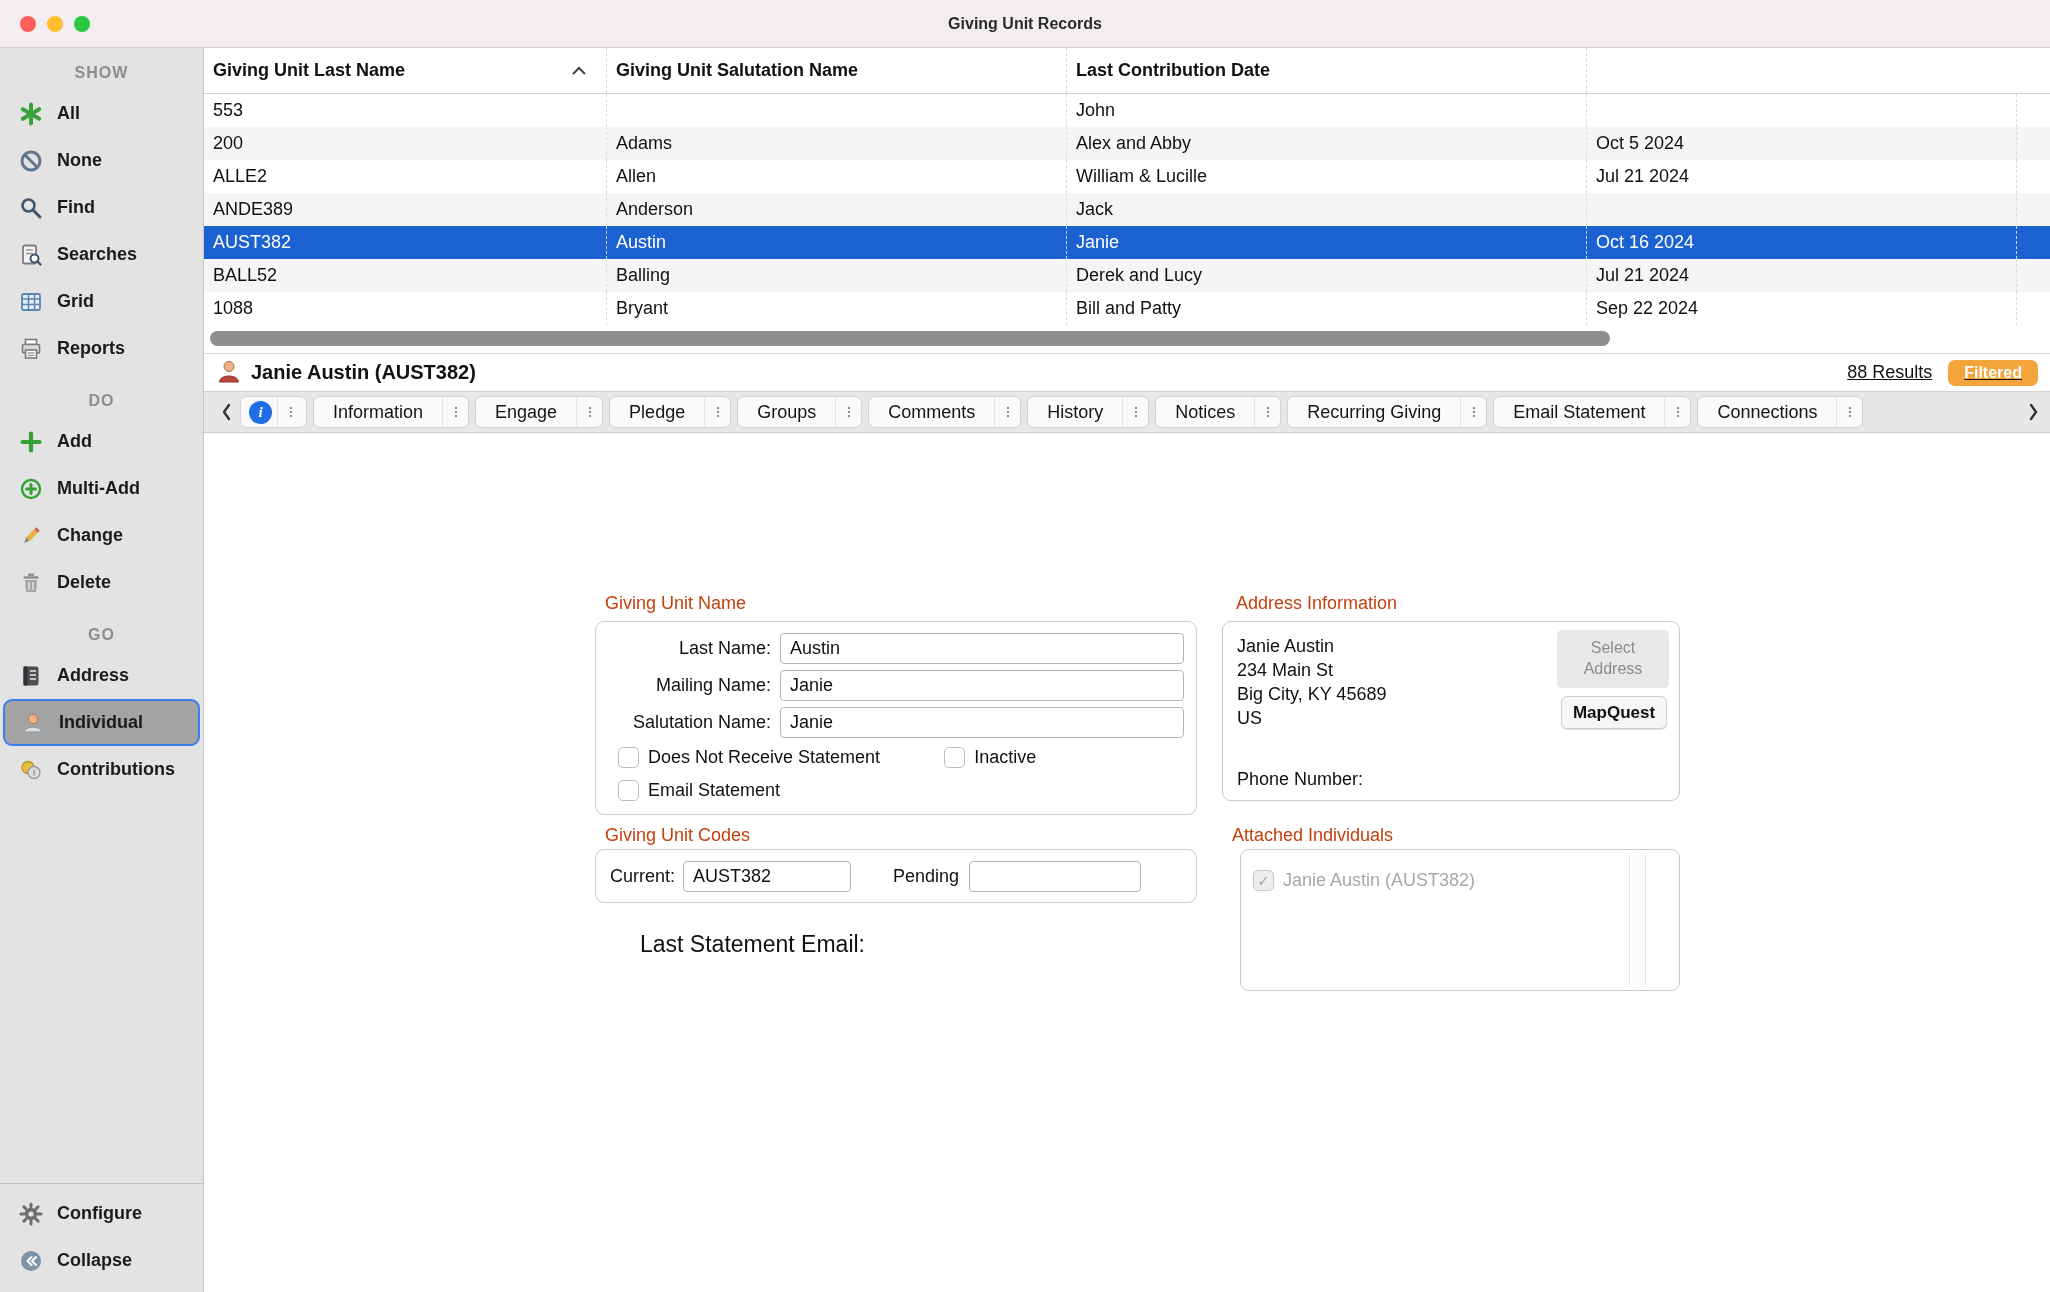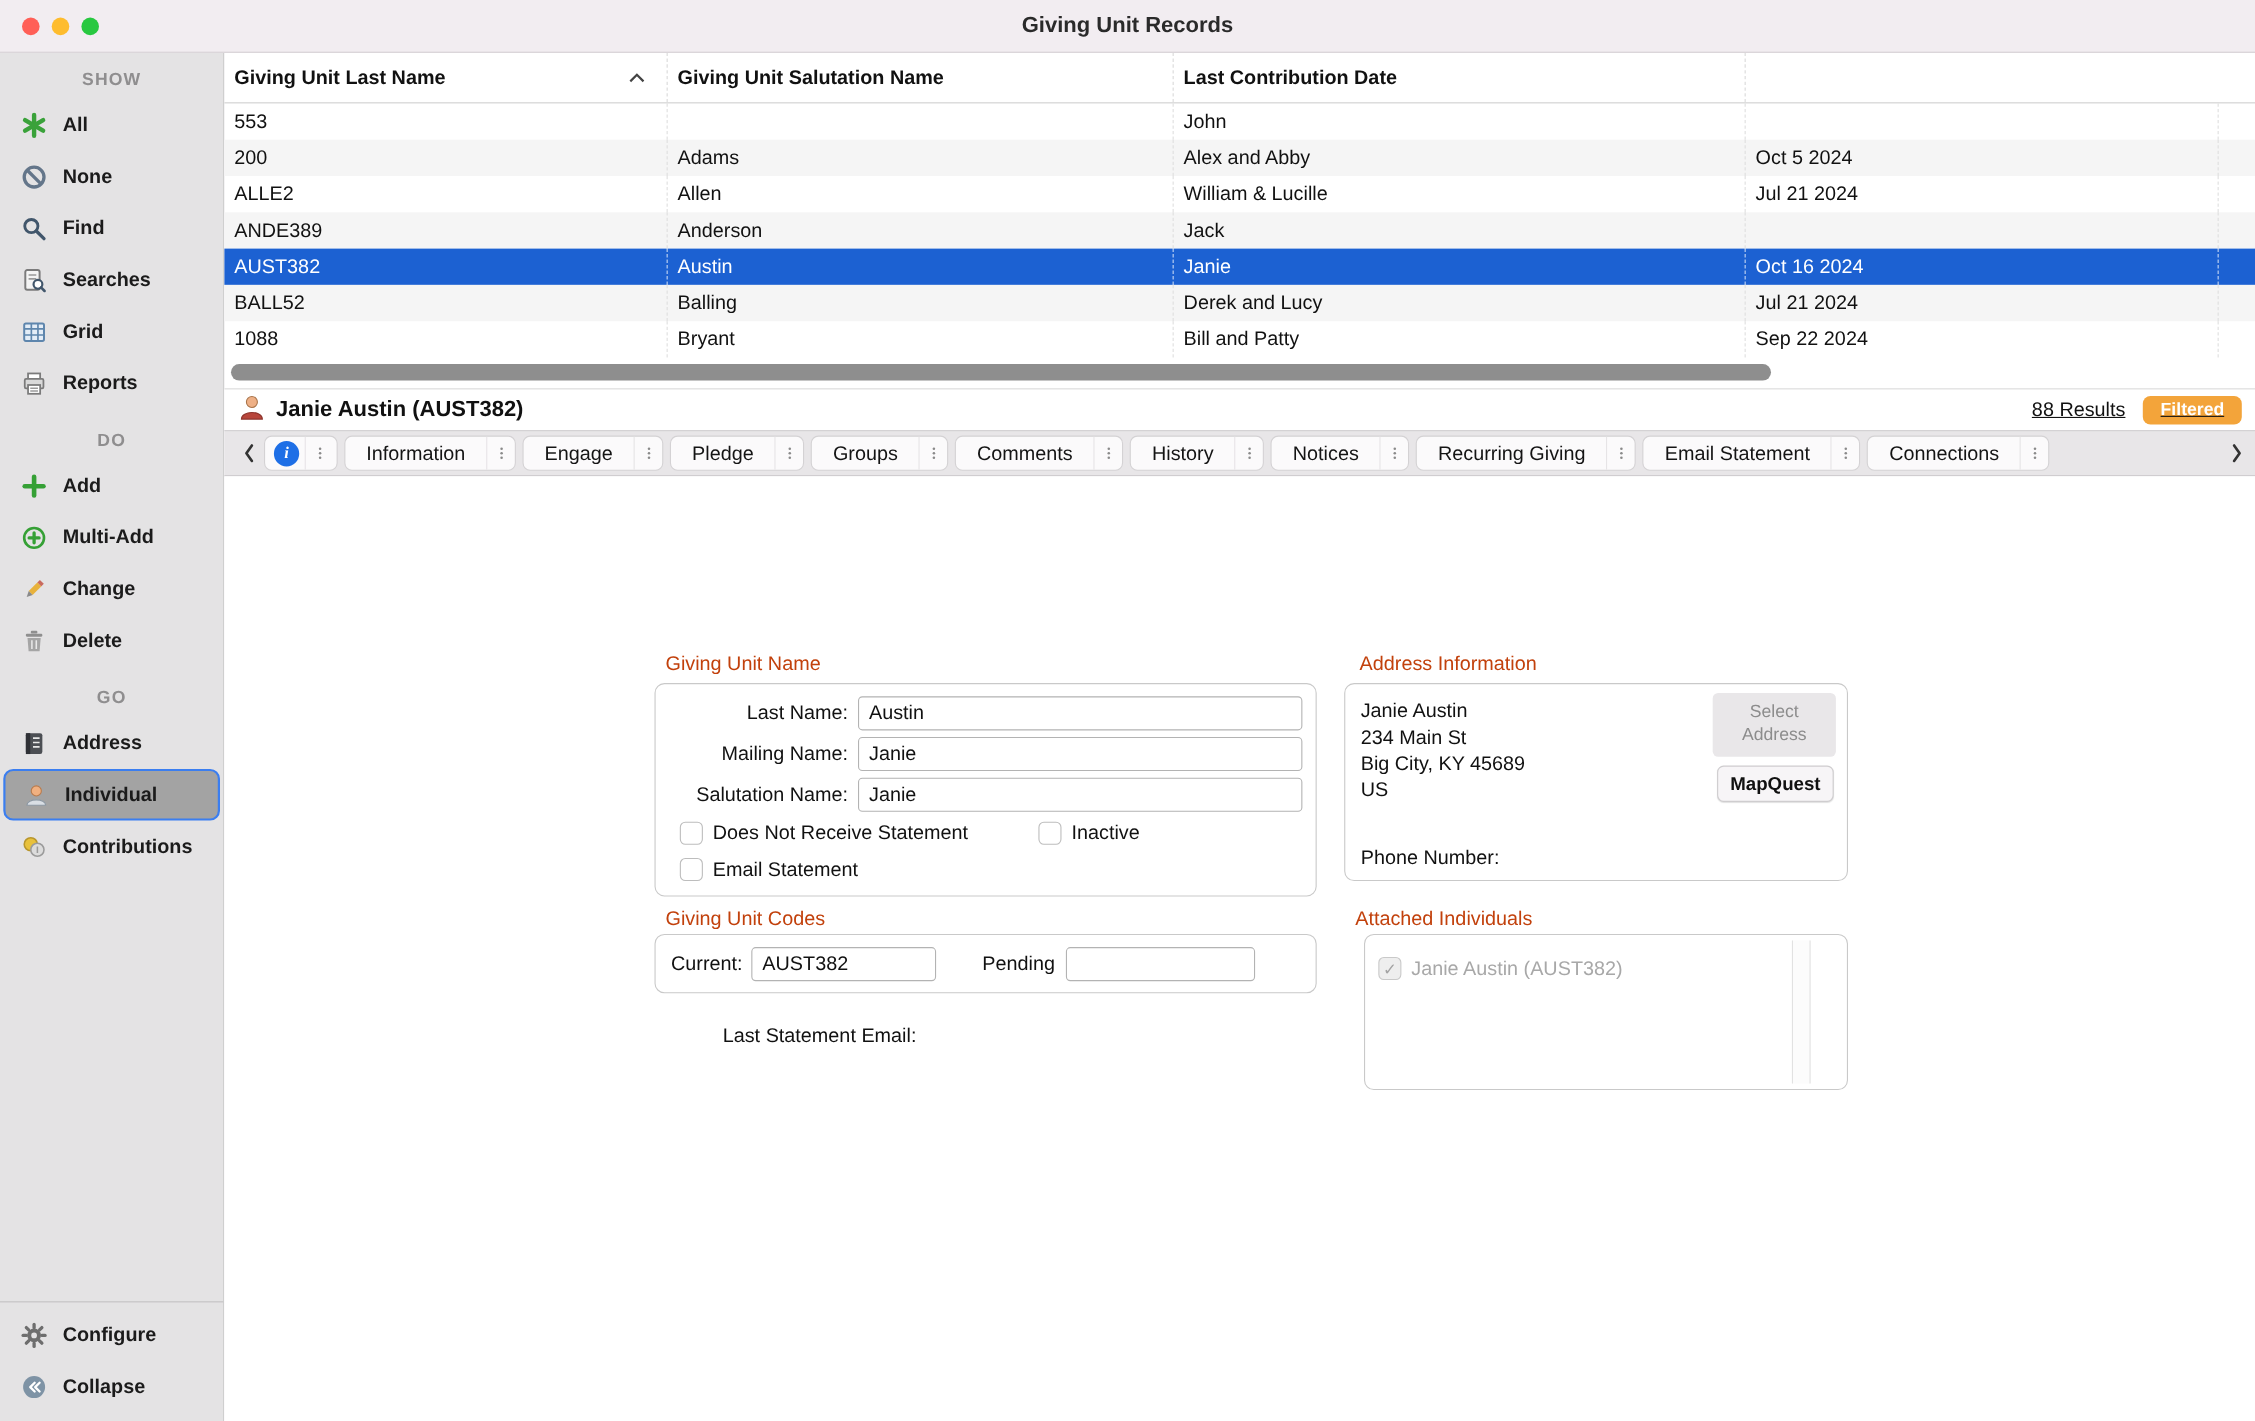--- a/index.html
+++ b/index.html
@@ -6,21 +6,21 @@
   html,body { background:#ffffff; }
   body { font-family:"Liberation Sans","DejaVu Sans",sans-serif; color:#111; }
   .window { width:2050px; height:1292px; position:relative; background:#fff; overflow:hidden; }
 
   
   .titlebar { height:48px; background:#f2edf1; border-bottom:1px solid #d5d0d4;
               display:flex; align-items:center; justify-content:center; position:relative; }
   .traffic { position:absolute; left:20px; top:0; height:100%; display:flex; align-items:center; gap:11px; }
   .light { width:16px; height:16px; border-radius:50%; display:inline-block; }
   .light.red { background:#ff5f57; } .light.yellow { background:#febc2e; } .light.green { background:#28c840; }
-  .win-title { font-size:20px; font-weight:700; color:#2a2a2a; }
+  .win-title { font-size:16px; font-weight:700; color:#2a2a2a; }
 
   
   .app-body { display:flex; height:1244px; }
   .sidebar { width:204px; background:#e4e3e4; border-right:1px solid #c7c6c7;
              display:flex; flex-direction:column; padding-top:8px; flex:none; }
   .section-label { height:34px; display:flex; align-items:center; justify-content:center;
                    color:#8f8e8f; font-weight:700; font-size:16px; letter-spacing:1px; }
   .section-label.spaced { margin-top:12px; }
   .side-item { display:flex; align-items:center; height:47px; padding:0 6px 0 17px;
                font-size:18px; font-weight:600; color:#1b1b1b; cursor:default; }
@@ -73,21 +73,21 @@
 
   
   .content { position:relative; flex:1; background:#fff; overflow:hidden; }
   .group-title { position:absolute; font-size:18px; color:#c2410c; }
   .group-box { position:absolute; border:1px solid #c9c9c9; border-radius:9px; background:#fff; }
 
   .t-gu-name { left:401px; top:160px; }
   .b-gu-name { left:391px; top:188px; width:602px; height:194px; padding:8px 12px 0; }
   .t-gu-codes { left:401px; top:392px; }
   .b-gu-codes { left:391px; top:416px; width:602px; height:54px; display:flex; align-items:center; padding:0 14px; }
-  .last-stmt { position:absolute; left:453px; top:498px; font-size:18px; }
+  .last-stmt { position:absolute; left:436px; top:498px; font-size:23px; }
   .t-addr { left:1032px; top:160px; }
   .b-addr { left:1018px; top:188px; width:458px; height:180px; padding:12px 14px; }
   .t-attached { left:1028px; top:392px; }
   .b-attached { left:1036px; top:416px; width:440px; height:142px; }
 
   .field-row { display:flex; align-items:center; height:37px; }
   .field-label { width:172px; text-align:right; padding-right:9px; font-size:18px; flex:none; }
   .text-input { height:31px; border:1px solid #b3b3b3; border-radius:4px; padding:0 9px; font-size:18px;
                 font-family:inherit; width:408px; background:#fff; color:#111; outline:none; }
   .check-row { display:flex; align-items:center; height:33px; margin-left:10px; }

